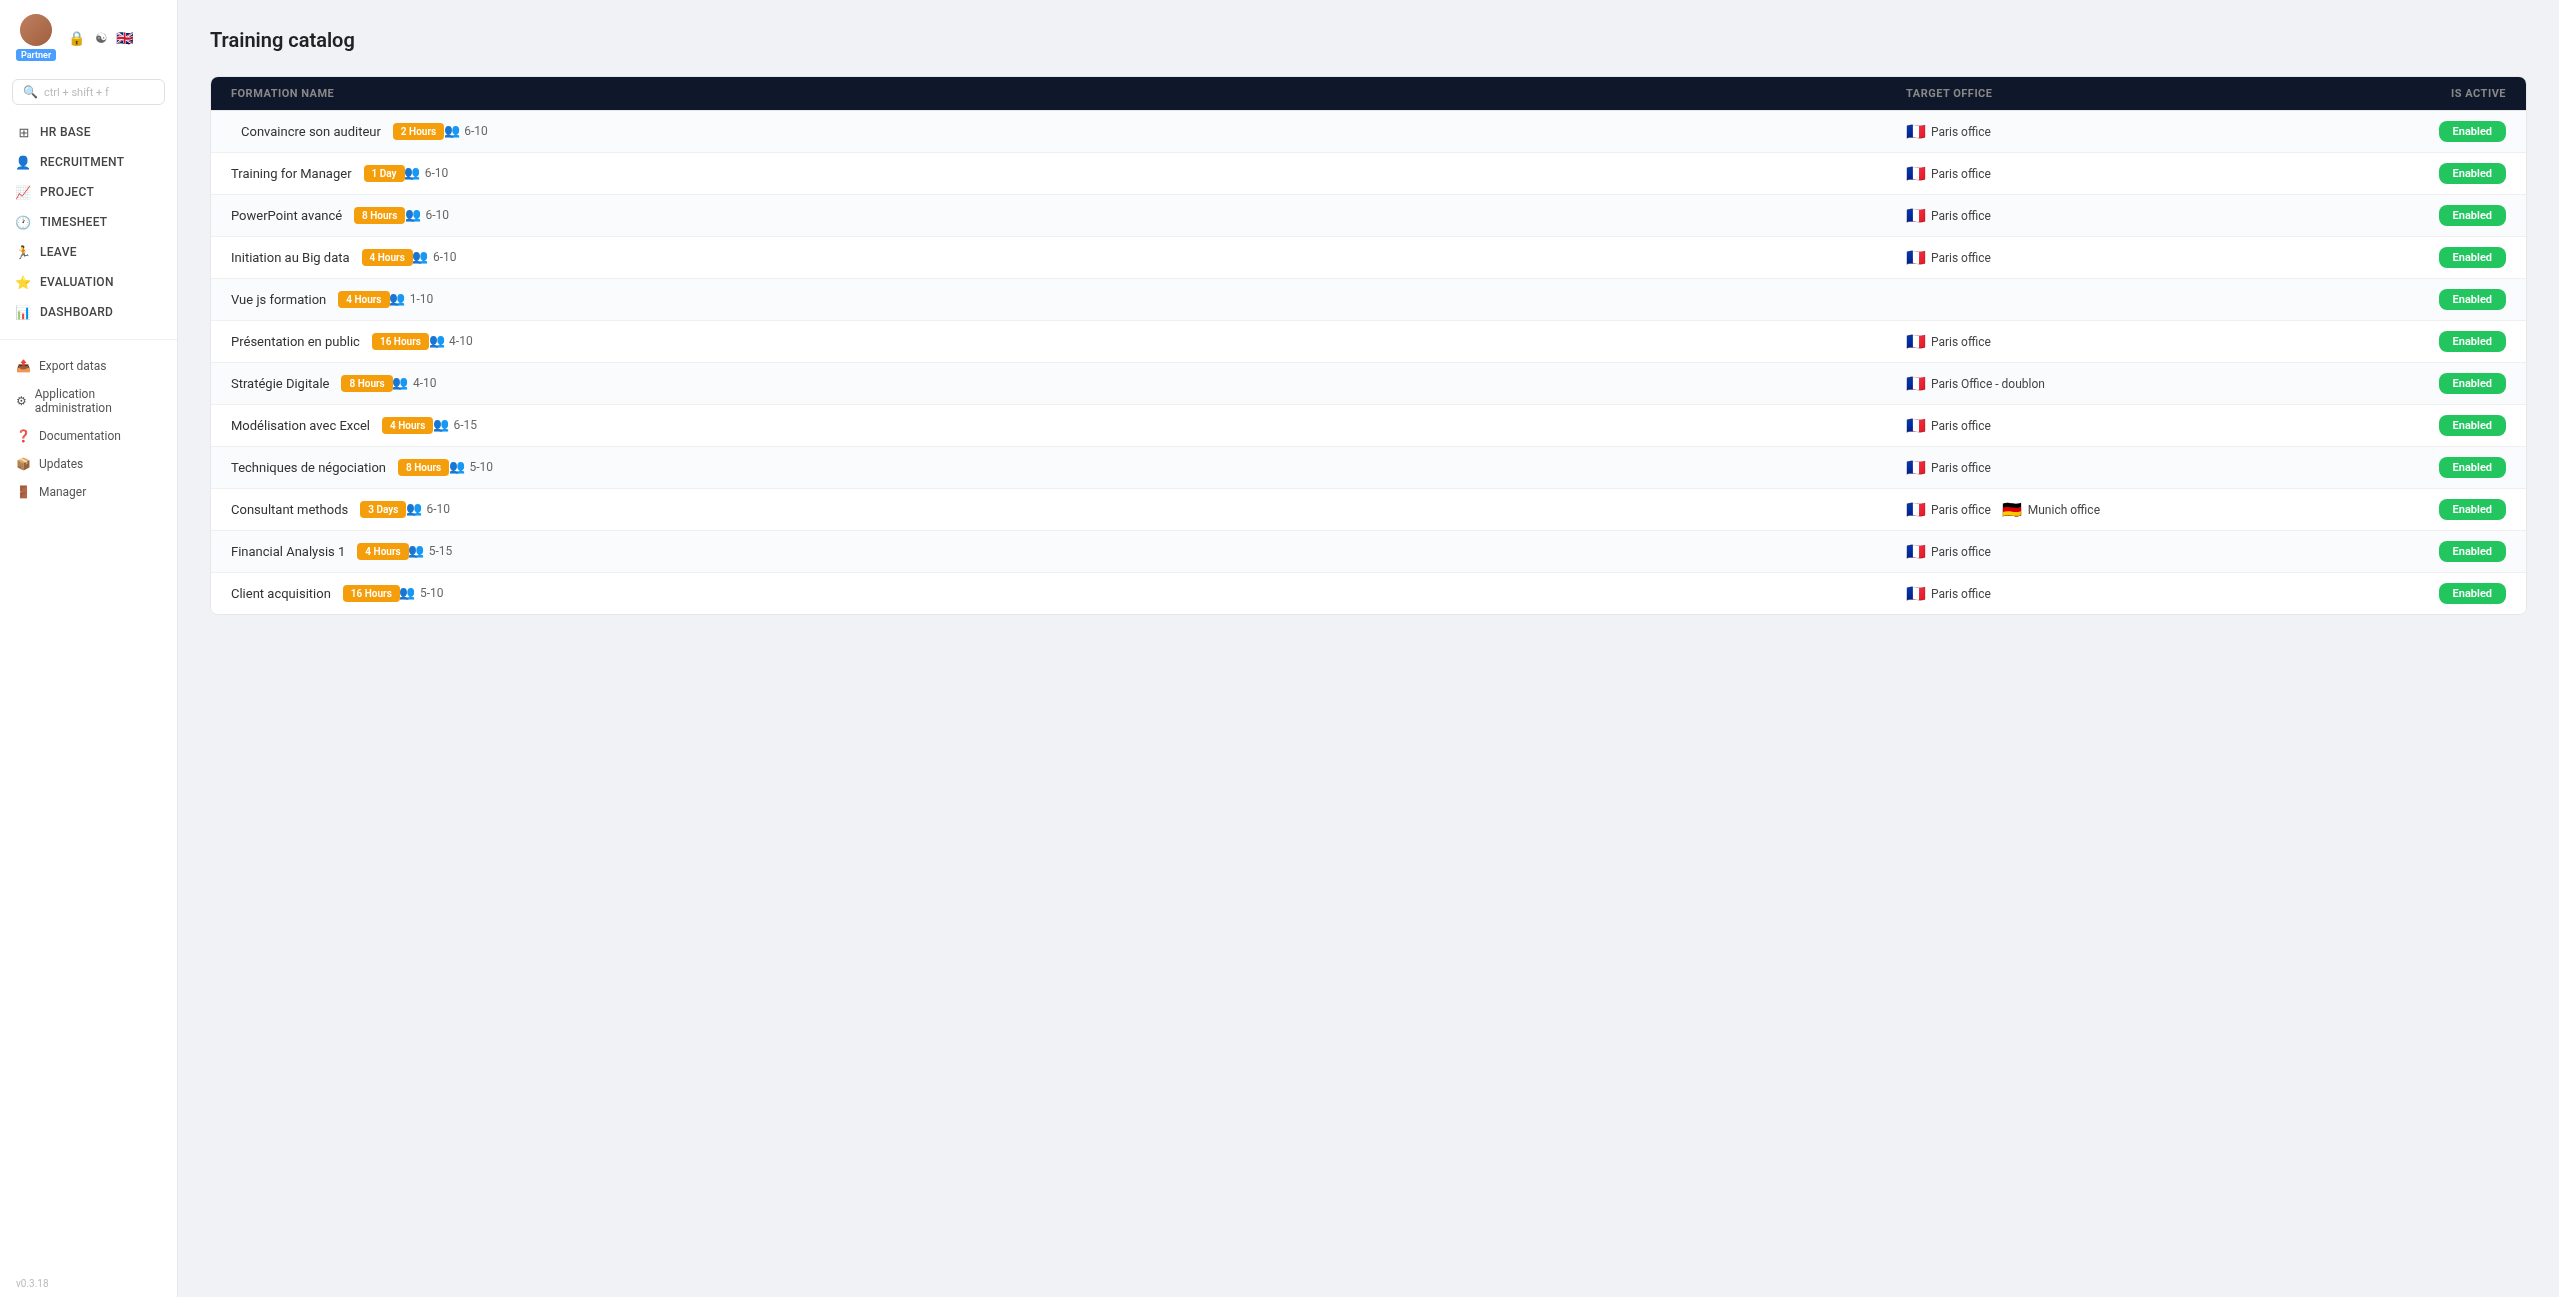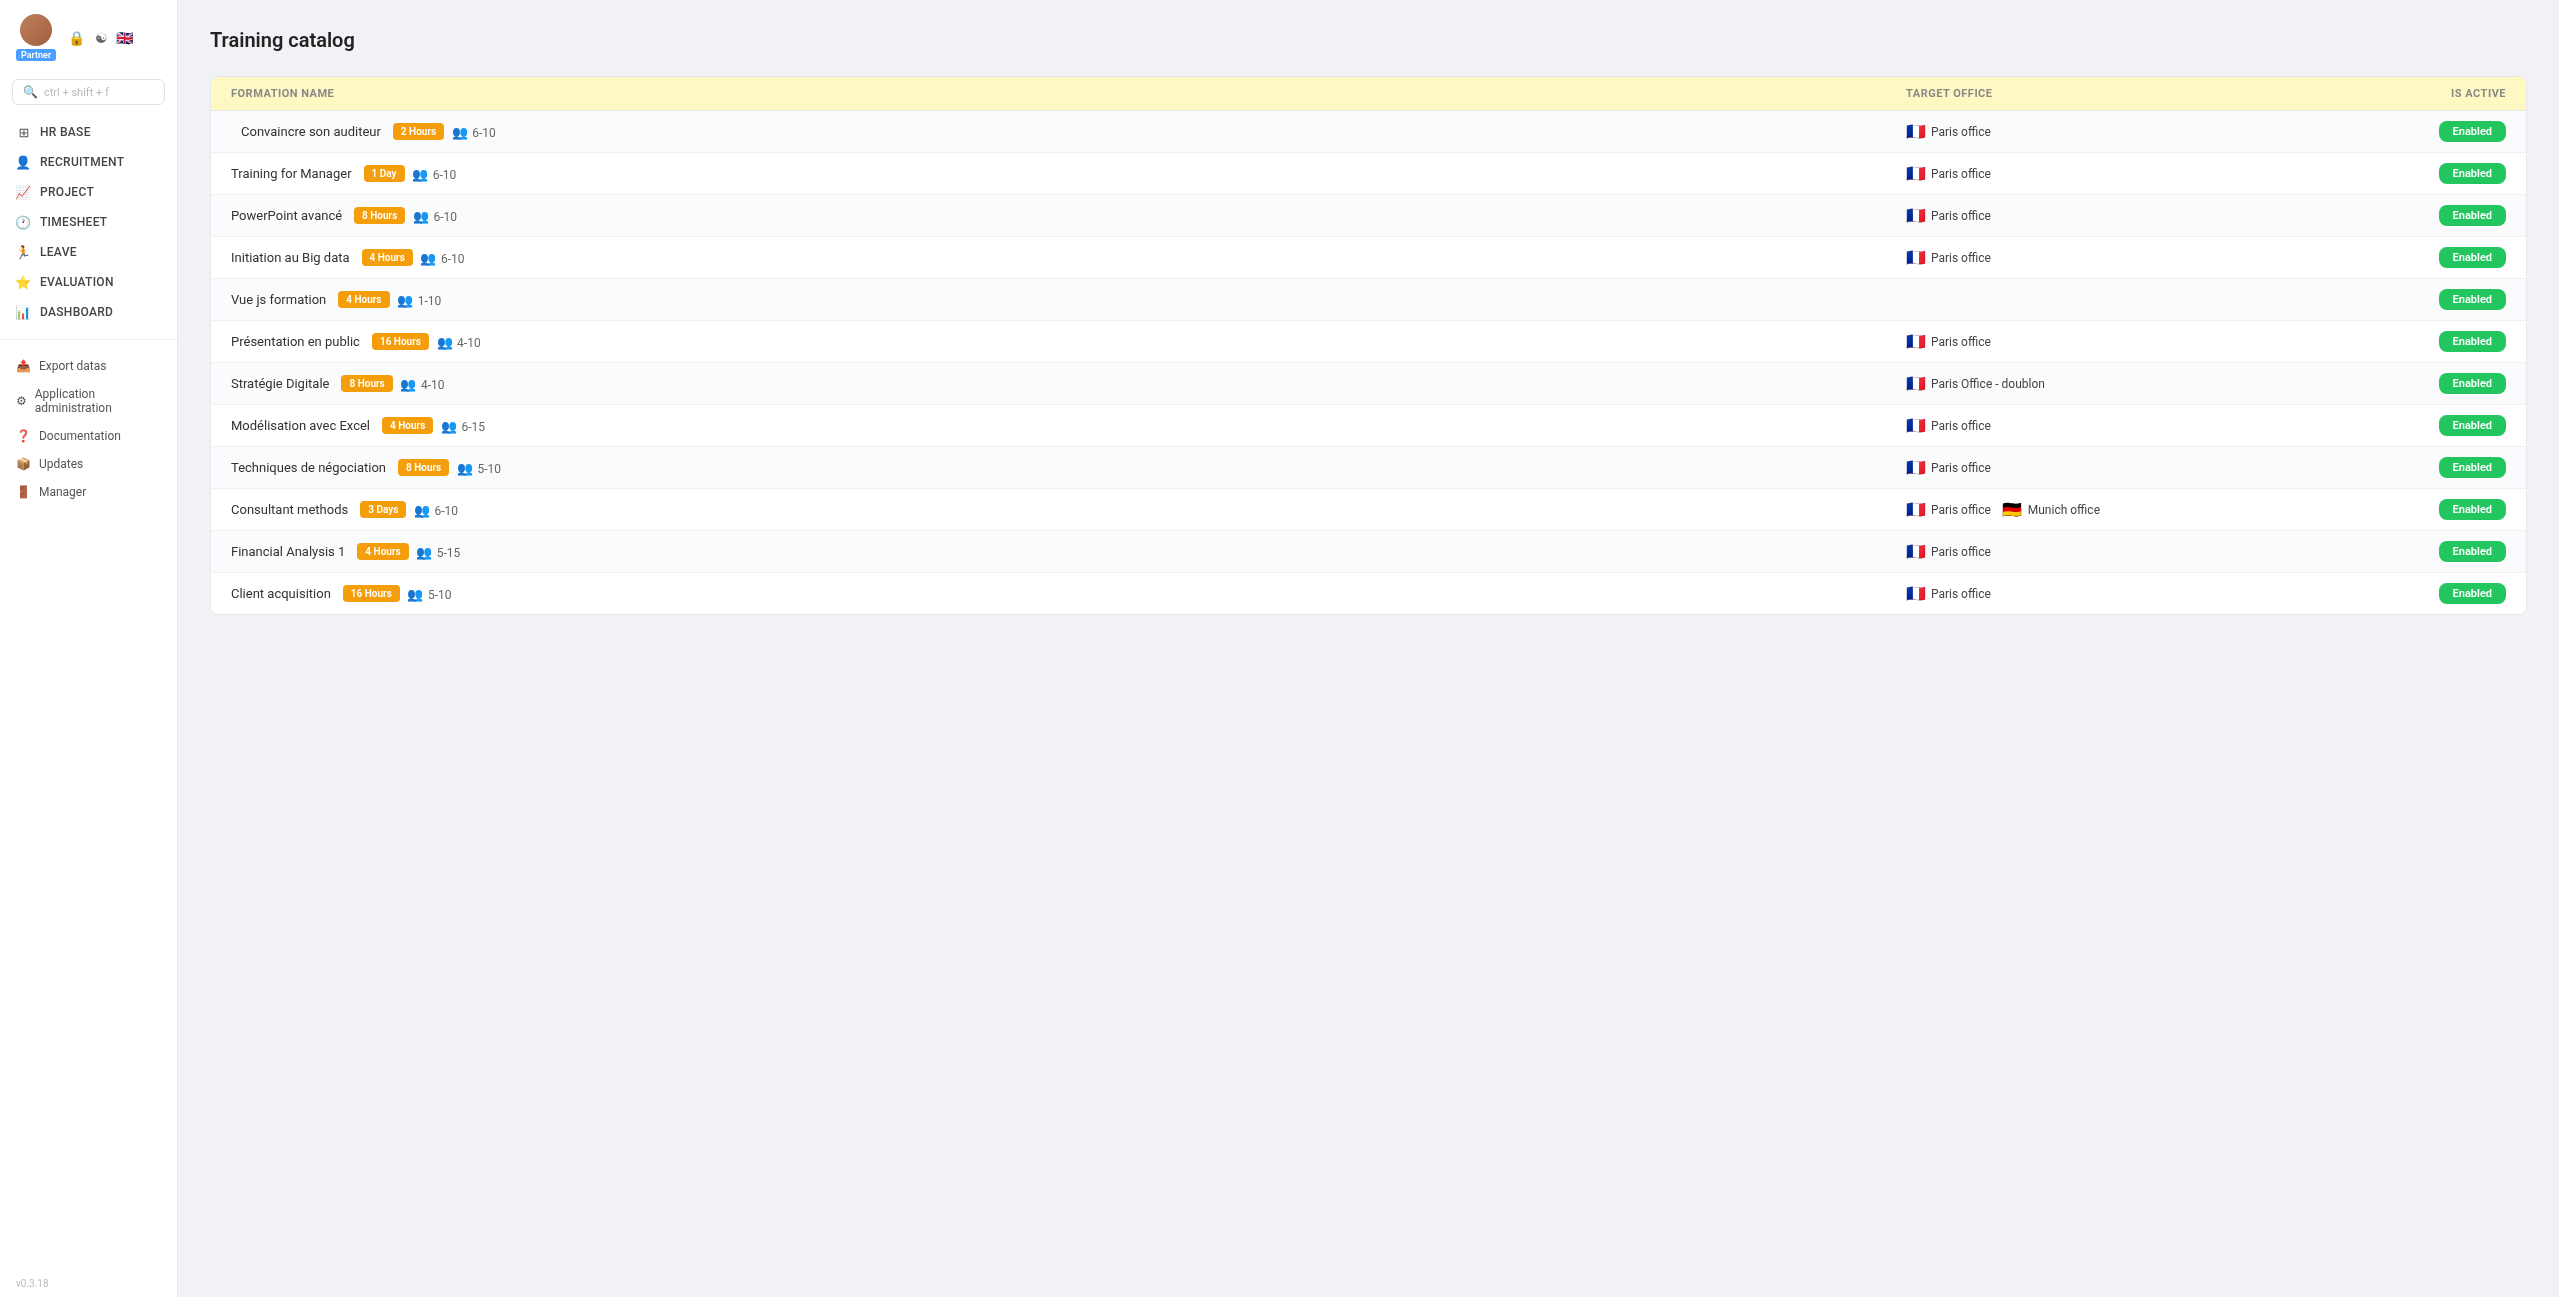--- a/index.html
+++ b/index.html
@@ -169,21 +169,21 @@
       border-radius: 8px;
       overflow: hidden;
       border: 1px solid #e5e7eb;
     }
 
     .table-header {
       display: grid;
       grid-template-columns: 1fr 400px 200px;
       padding: 10px 20px;
       border-bottom: 1px solid #e5e7eb;
-      background: #fef9c3;
+      background: #0f172a;
     }
 
     .table-header-cell {
       font-size: 11px;
       font-weight: 700;
       color: #888;
       text-transform: uppercase;
       letter-spacing: 0.5px;
     }
 
@@ -209,22 +209,21 @@
     }
 
     .formation-name {
       font-size: 13px;
       color: #333;
       font-weight: 400;
     }
 
     .formation-meta {
       display: flex;
-      align-items: flex-end;
-      gap: 8px;
+      align-items: flex-start;
     }
 
     .duration-badge {
       background: #f59e0b;
       color: white;
       font-size: 10px;
       font-weight: 600;
       padding: 3px 8px;
       border-radius: 4px;
       white-space: nowrap;

